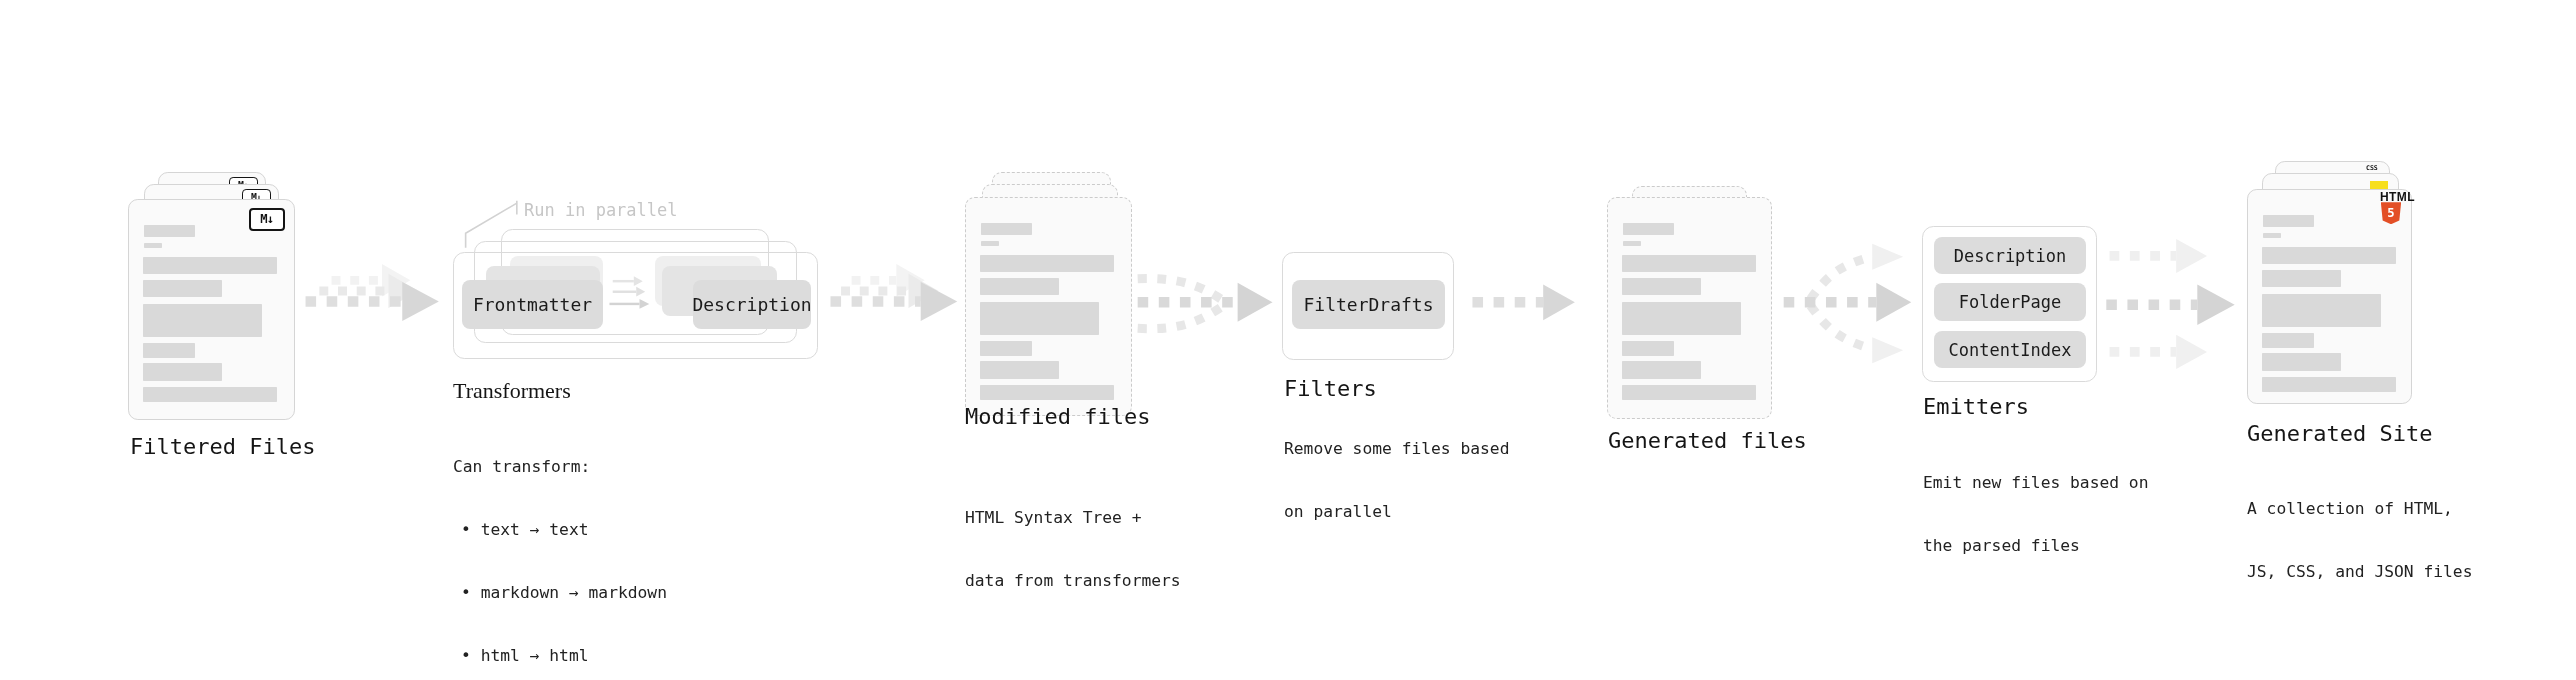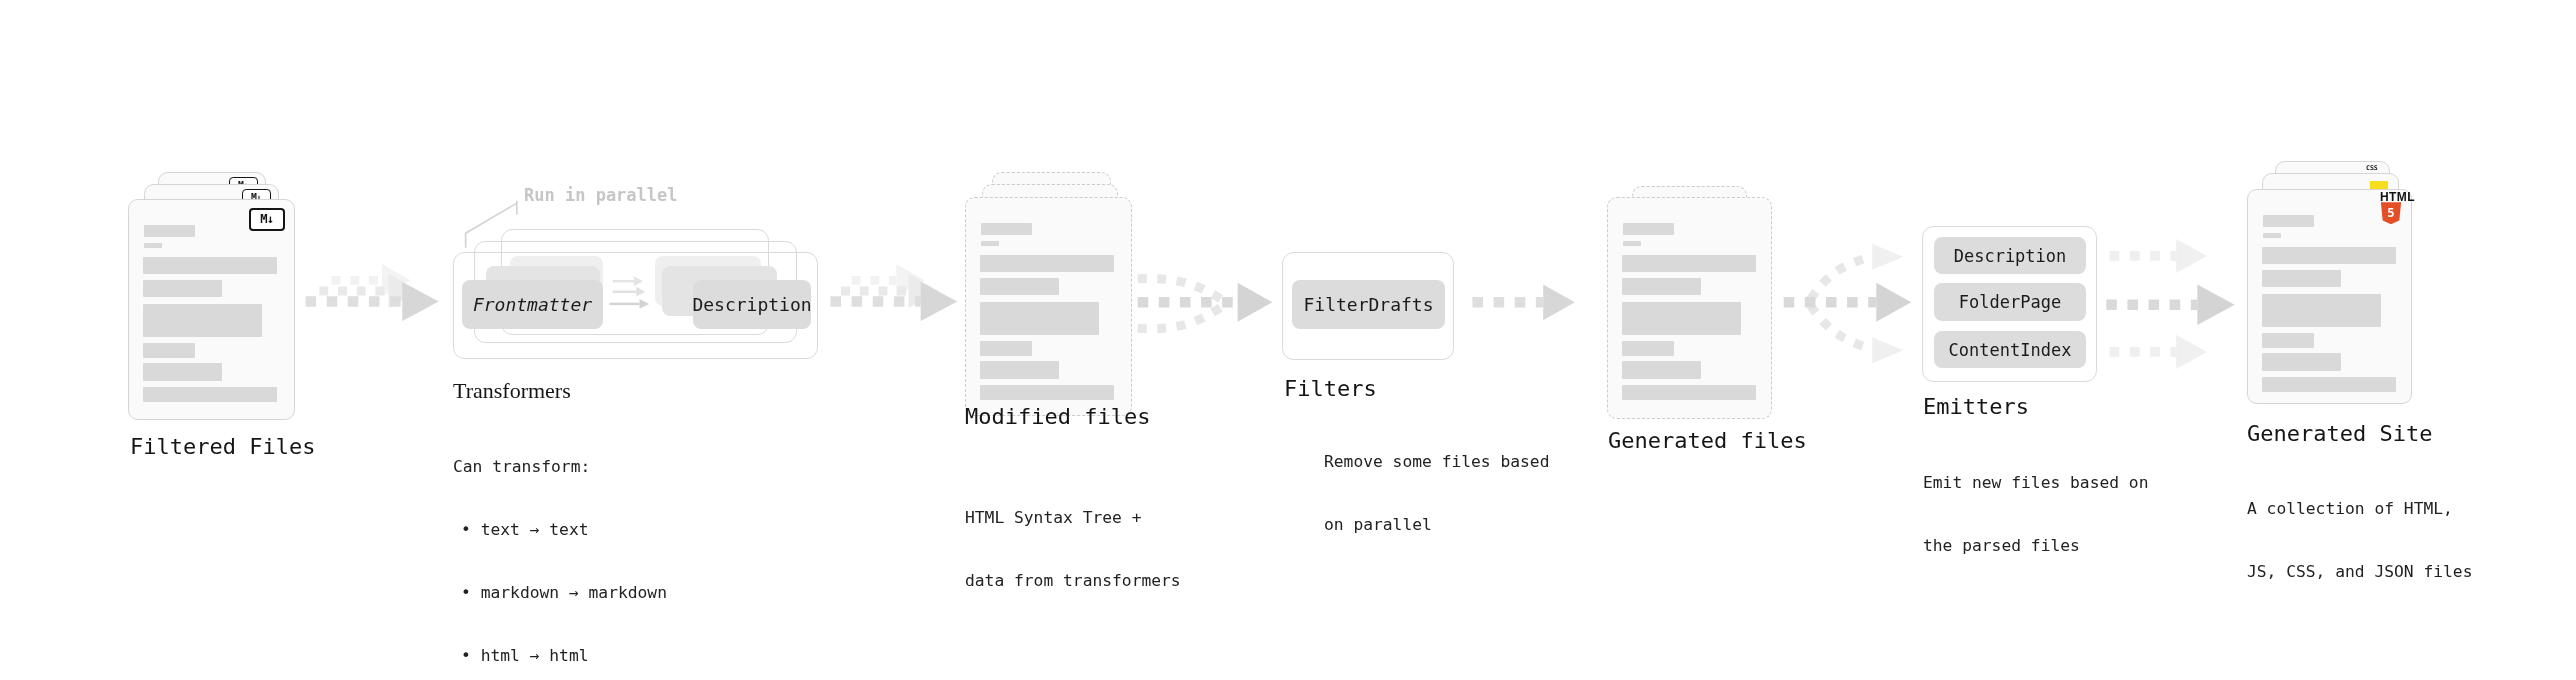--- a/index.html
+++ b/index.html
@@ -151,29 +151,29 @@
       <div class="bar b4"></div>
       <div class="bar b5"></div>
       <div class="bar b6"></div>
       <div class="bar b7"></div>
       <div class="bar b8"></div>
     </div>
     <div class="stage-label" style="left:130px;top:434px;">Filtered Files</div>
   </div>
 
   <div>
-    <div class="annotation" style="left:524px;top:185px;font-weight:bold;">Run in parallel</div>
+    <div class="annotation" style="left:524px;top:200px;">Run in parallel</div>
 
     <div class="outline" style="left:501px;top:229px;width:268px;height:106px;z-index:2;"></div>
     <div class="outline" style="left:474px;top:241px;width:323px;height:102px;z-index:2;"></div>
     <div class="outline" style="left:453px;top:252px;width:365px;height:107px;z-index:2;"></div>
 
     <div class="ghost g2" style="left:510px;top:256px;width:93px;height:50px;z-index:3;"></div>
     <div class="ghost g1" style="left:486px;top:266px;width:114px;height:50px;z-index:3;"></div>
-    <div class="pill" style="left:462px;top:280px;width:141px;height:49px;font-style:italic;">Frontmatter</div>
+    <div class="pill" style="left:462px;top:280px;width:141px;height:49px;">Frontmatter</div>
 
     <div class="ghost g2" style="left:655px;top:256px;width:106px;height:50px;z-index:3;"></div>
     <div class="ghost g1" style="left:662px;top:266px;width:115px;height:50px;z-index:3;"></div>
     <div class="pill" style="left:661px;top:280px;width:118px;height:49px;margin-left:32px;">Description</div>
 
     <div class="stage-label" style="left:453px;top:378px;font-family:Liberation Serif, serif;">Transformers</div>
     <div class="stage-sub" style="left:453px;top:414px;">
       <div>Can transform:</div>
       <div class="indent">• text → text</div>
       <div class="indent">• markdown → markdown</div>
@@ -198,21 +198,21 @@
     <div class="stage-sub" style="left:965px;top:465px;">
       <div>HTML Syntax Tree +</div>
       <div>data from transformers</div>
     </div>
   </div>
 
   <div>
     <div class="outline" style="left:1282px;top:252px;width:172px;height:108px;z-index:2;"></div>
     <div class="pill" style="left:1292px;top:280px;width:153px;height:49px;">FilterDrafts</div>
     <div class="stage-label" style="left:1284px;top:376px;">Filters</div>
-    <div class="stage-sub" style="left:1284px;top:409px;margin-left:40px;">
+    <div class="stage-sub" style="left:1284px;top:396px;">
       <div>Remove some files based</div>
       <div>on parallel</div>
     </div>
   </div>
 
   <div>
     <div class="card dashed z2" style="left:1632px;top:186px;width:115px;height:211px;"></div>
     <div class="card dashed z3" style="left:1607px;top:197px;width:165px;height:222px;">
       <div class="bar b1"></div>
       <div class="bar b2"></div>

